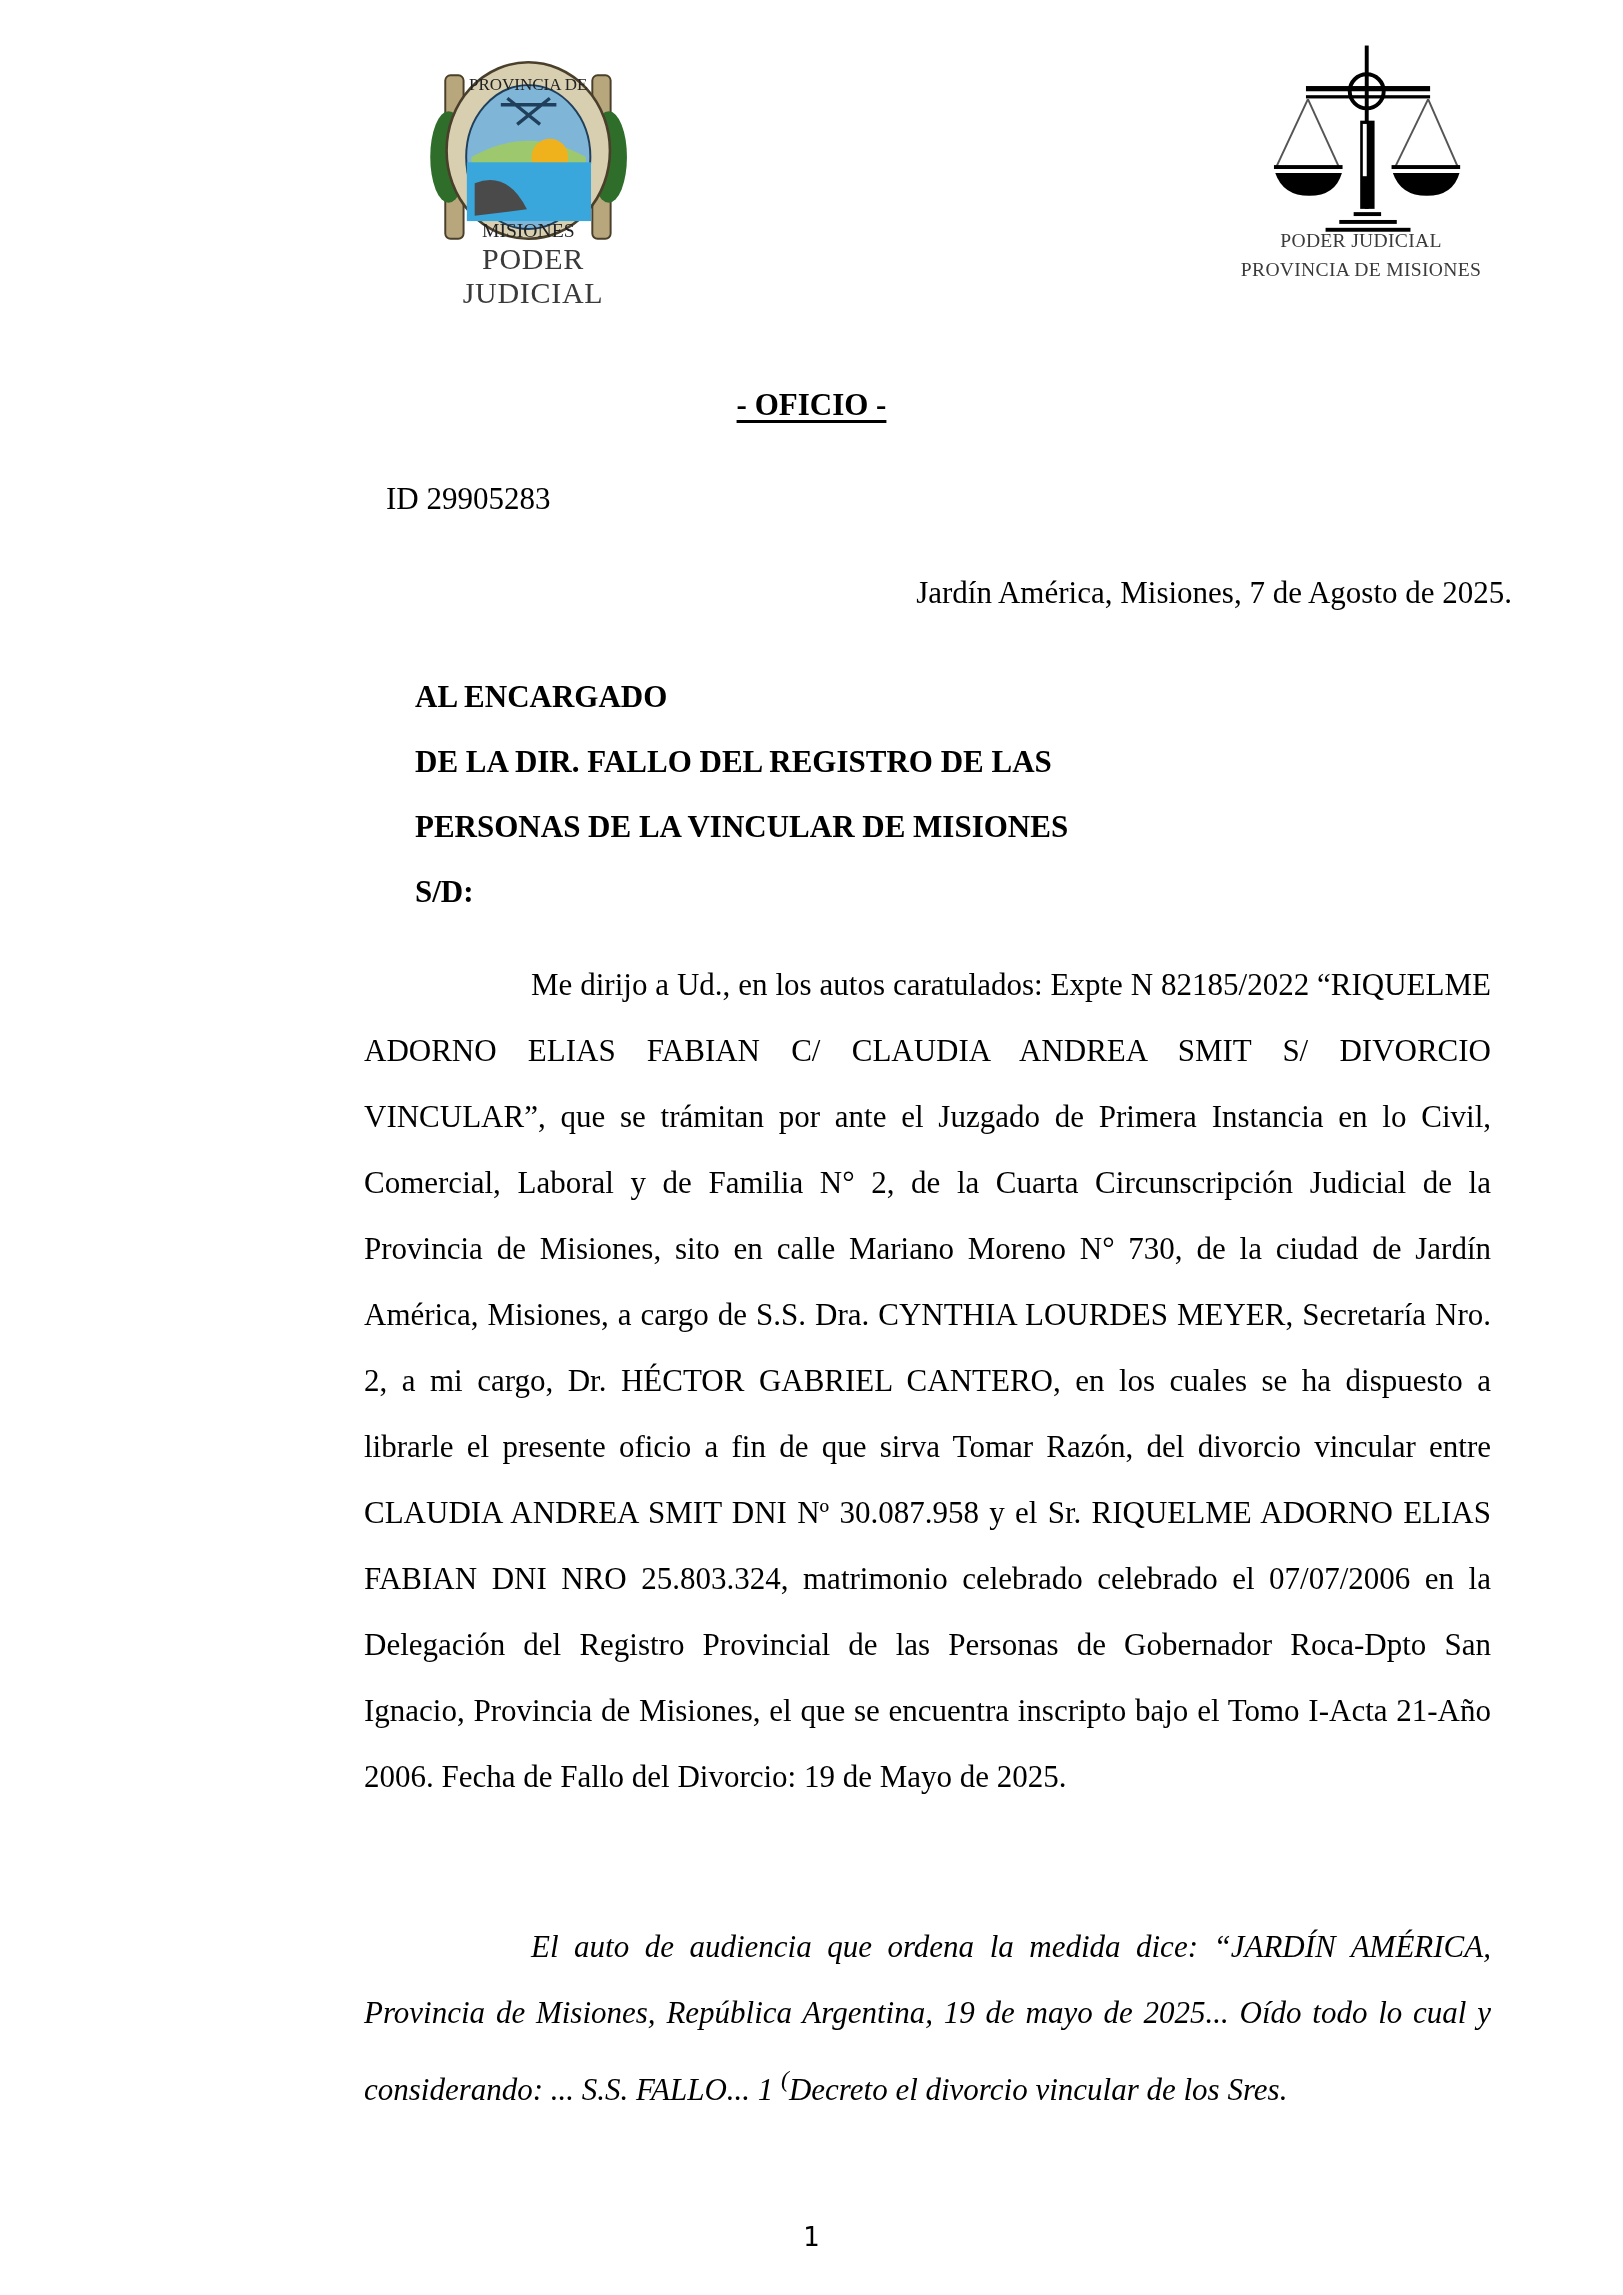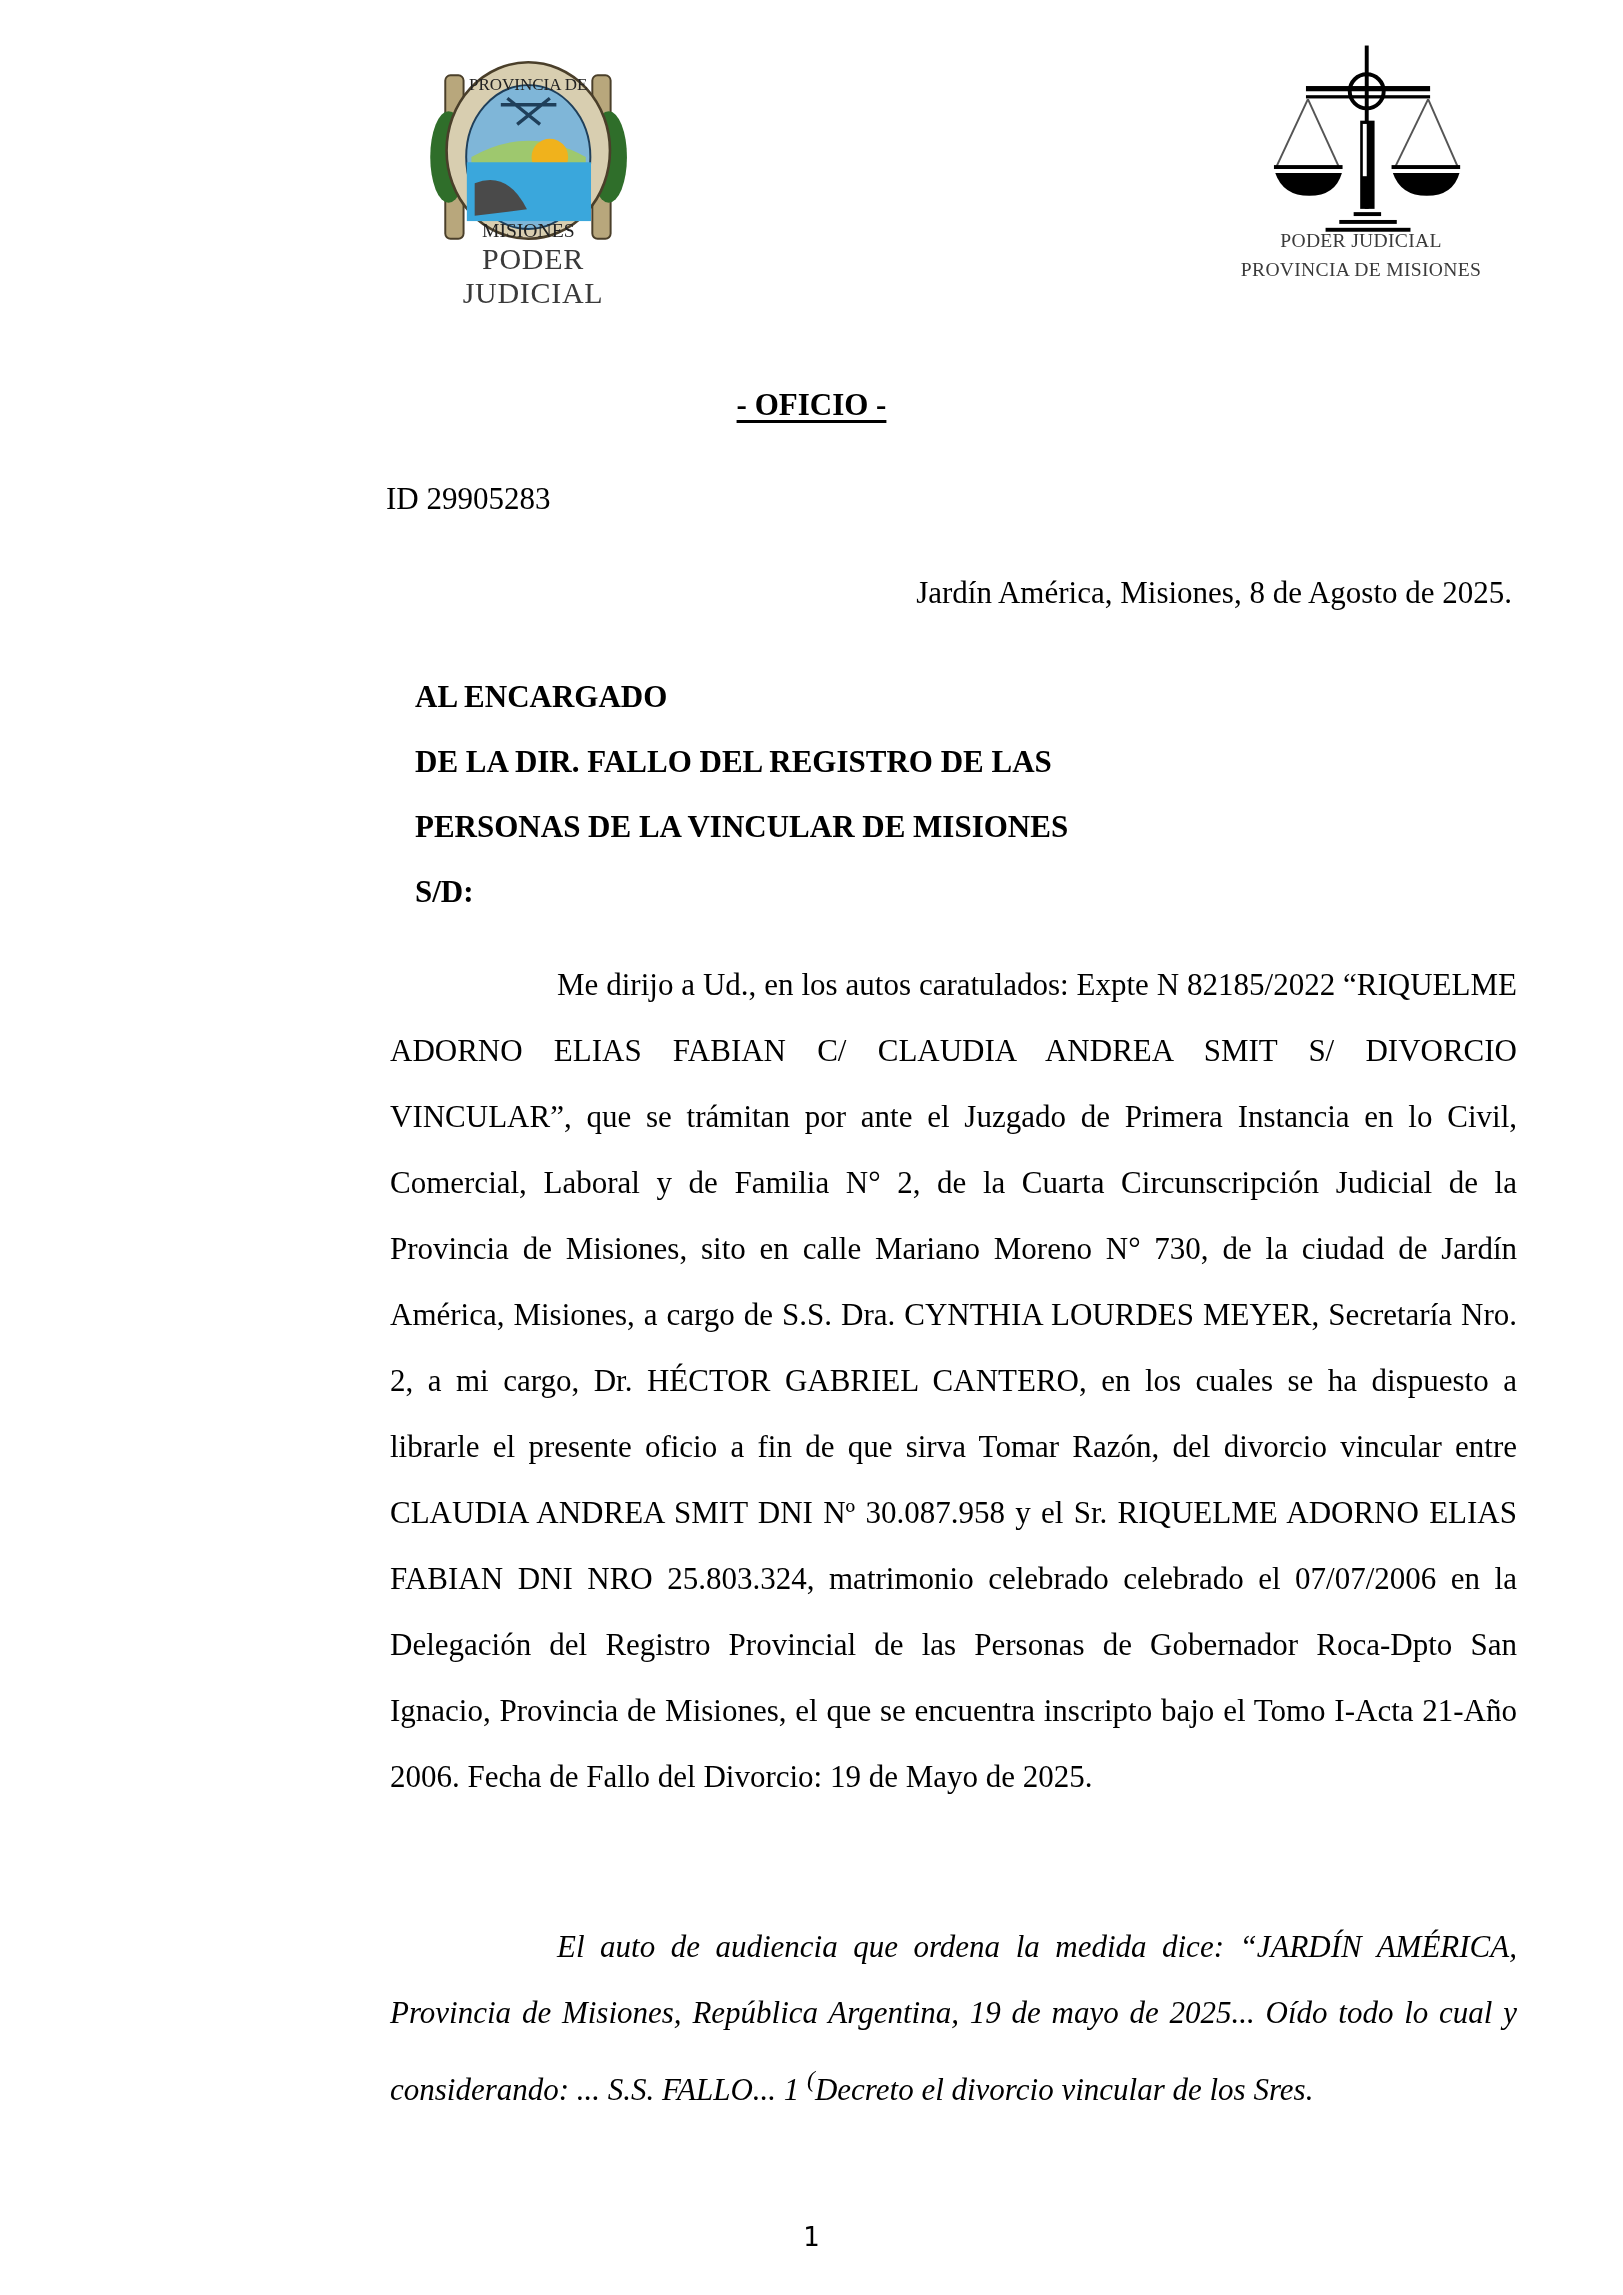--- a/index.html
+++ b/index.html
@@ -16,21 +16,21 @@
   .title { position: absolute; left: 0; width: 1623px; top: 387px; text-align: center;
     font-size: 31px; font-weight: bold; }
   .title span { text-decoration: underline; text-underline-offset: 5.2px; }
 
   .id-line { position: absolute; left: 386px; top: 481px; font-size: 31px; }
   .date-line { position: absolute; right: 111px; top: 575px; font-size: 31px; }
 
   .addressee { position: absolute; left: 386px; top: 664px; font-size: 31px; font-weight: bold; line-height: 65px; margin-left: 29px; }
   .addressee div { height: 65px; }
 
-  .body { position: absolute; left: 390px; width: 1127px; font-size: 31px; line-height: 66px; text-align: justify; }
+  .body { position: absolute; left: 364px; width: 1127px; font-size: 31px; line-height: 66px; text-align: justify; }
   .p1 { top: 952px; }
   .p2 { top: 1914px; font-style: italic; }
   .body p { margin: 0; text-indent: 167px; }
   .sup { font-size: 23.6px; vertical-align: 13px; }
 
   .page-number { position: absolute; left: 0; width: 1623px; top: 2222px; text-align: center;
     font-family: "DejaVu Sans", sans-serif; font-size: 26px; }
 </style>
 </head>
 <body>
@@ -76,21 +76,21 @@
   </svg>
 </div>
 <div class="logo-caption-right">
   <div>PODER JUDICIAL</div>
   <div>PROVINCIA DE MISIONES</div>
 </div>
 
 <div class="title"><span>- OFICIO -</span></div>
 
 <div class="id-line">ID 29905283</div>
-<div class="date-line">Jardín América, Misiones, 8 de Agosto de 2025.</div>
+<div class="date-line">Jardín América, Misiones, 7 de Agosto de 2025.</div>
 
 <div class="addressee">
   <div>AL ENCARGADO</div>
   <div>DE LA DIR. FALLO DEL REGISTRO DE LAS</div>
   <div>PERSONAS DE LA VINCULAR DE MISIONES</div>
   <div>S/D:</div>
 </div>
 
 <div class="body p1">
   <p>Me dirijo a Ud., en los autos caratulados: Expte N 82185/2022 “RIQUELME ADORNO ELIAS FABIAN C/ CLAUDIA ANDREA SMIT S/ DIVORCIO VINCULAR”, que se trámitan por ante el Juzgado de Primera Instancia en lo Civil, Comercial, Laboral y de Familia N° 2, de la Cuarta Circunscripción Judicial de la Provincia de Misiones, sito en calle Mariano Moreno N° 730, de la ciudad de Jardín América, Misiones, a cargo de S.S. Dra. CYNTHIA LOURDES MEYER, Secretaría Nro. 2, a mi cargo, Dr. HÉCTOR GABRIEL CANTERO, en los cuales se ha dispuesto a librarle el presente oficio a fin de que sirva Tomar Razón, del divorcio vincular entre CLAUDIA ANDREA SMIT DNI Nº 30.087.958 y el Sr. RIQUELME ADORNO ELIAS FABIAN DNI NRO 25.803.324, matrimonio celebrado celebrado el 07/07/2006 en la Delegación del Registro Provincial de las Personas de Gobernador Roca-Dpto San Ignacio, Provincia de Misiones, el que se encuentra inscripto bajo el Tomo I-Acta 21-Año 2006. Fecha de Fallo del Divorcio: 19 de Mayo de 2025.</p>

